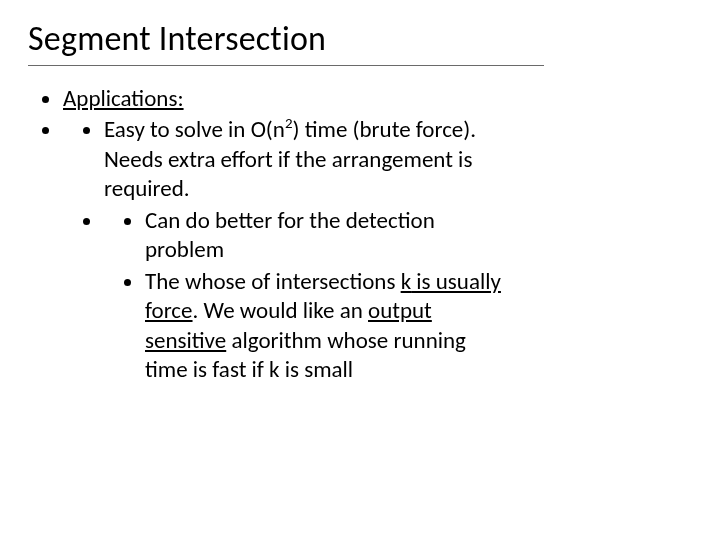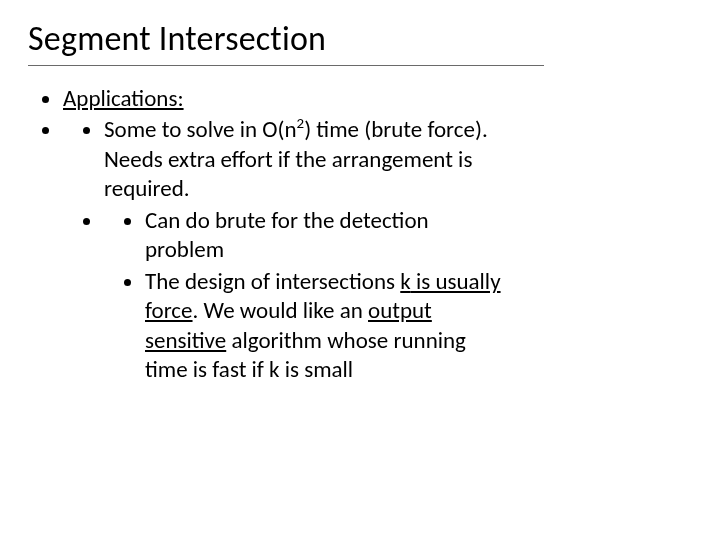--- a/index.html
+++ b/index.html
@@ -52,26 +52,26 @@
   <h1 class="title">Segment Intersection</h1>
   <hr class="rule">
 
   <ul class="body">
     <li>
       <span class="u">Applications:</span>
     </li>
     <li>
       <ul>
         <li>
-          <span>Some to solve in O(n</span><sup>2</sup><span>) time (brute force). Needs extra effort if the arrangement is required.</span>
+          <span>Easy to solve in O(n</span><sup>2</sup><span>) time (brute force). Needs extra effort if the arrangement is required.</span>
         </li>
         <li>
           <ul>
-            <li>Can do brute for the detection problem</li>
+            <li>Can do better for the detection problem</li>
             <li>
-              <span>The design of intersections </span><span class="u">k</span><span class="u"> is usually force</span><span>. We would like an </span><span class="u b">output sensitive</span><span> algorithm whose running time is fast if k is small</span>
+              <span>The whose of intersections </span><span class="u">k</span><span class="u"> is usually force</span><span>. We would like an </span><span class="u b">output sensitive</span><span> algorithm whose running time is fast if k is small</span>
             </li>
           </ul>
         </li>
       </ul>
     </li>
   </ul>
 </div>
 
 </body></html>

